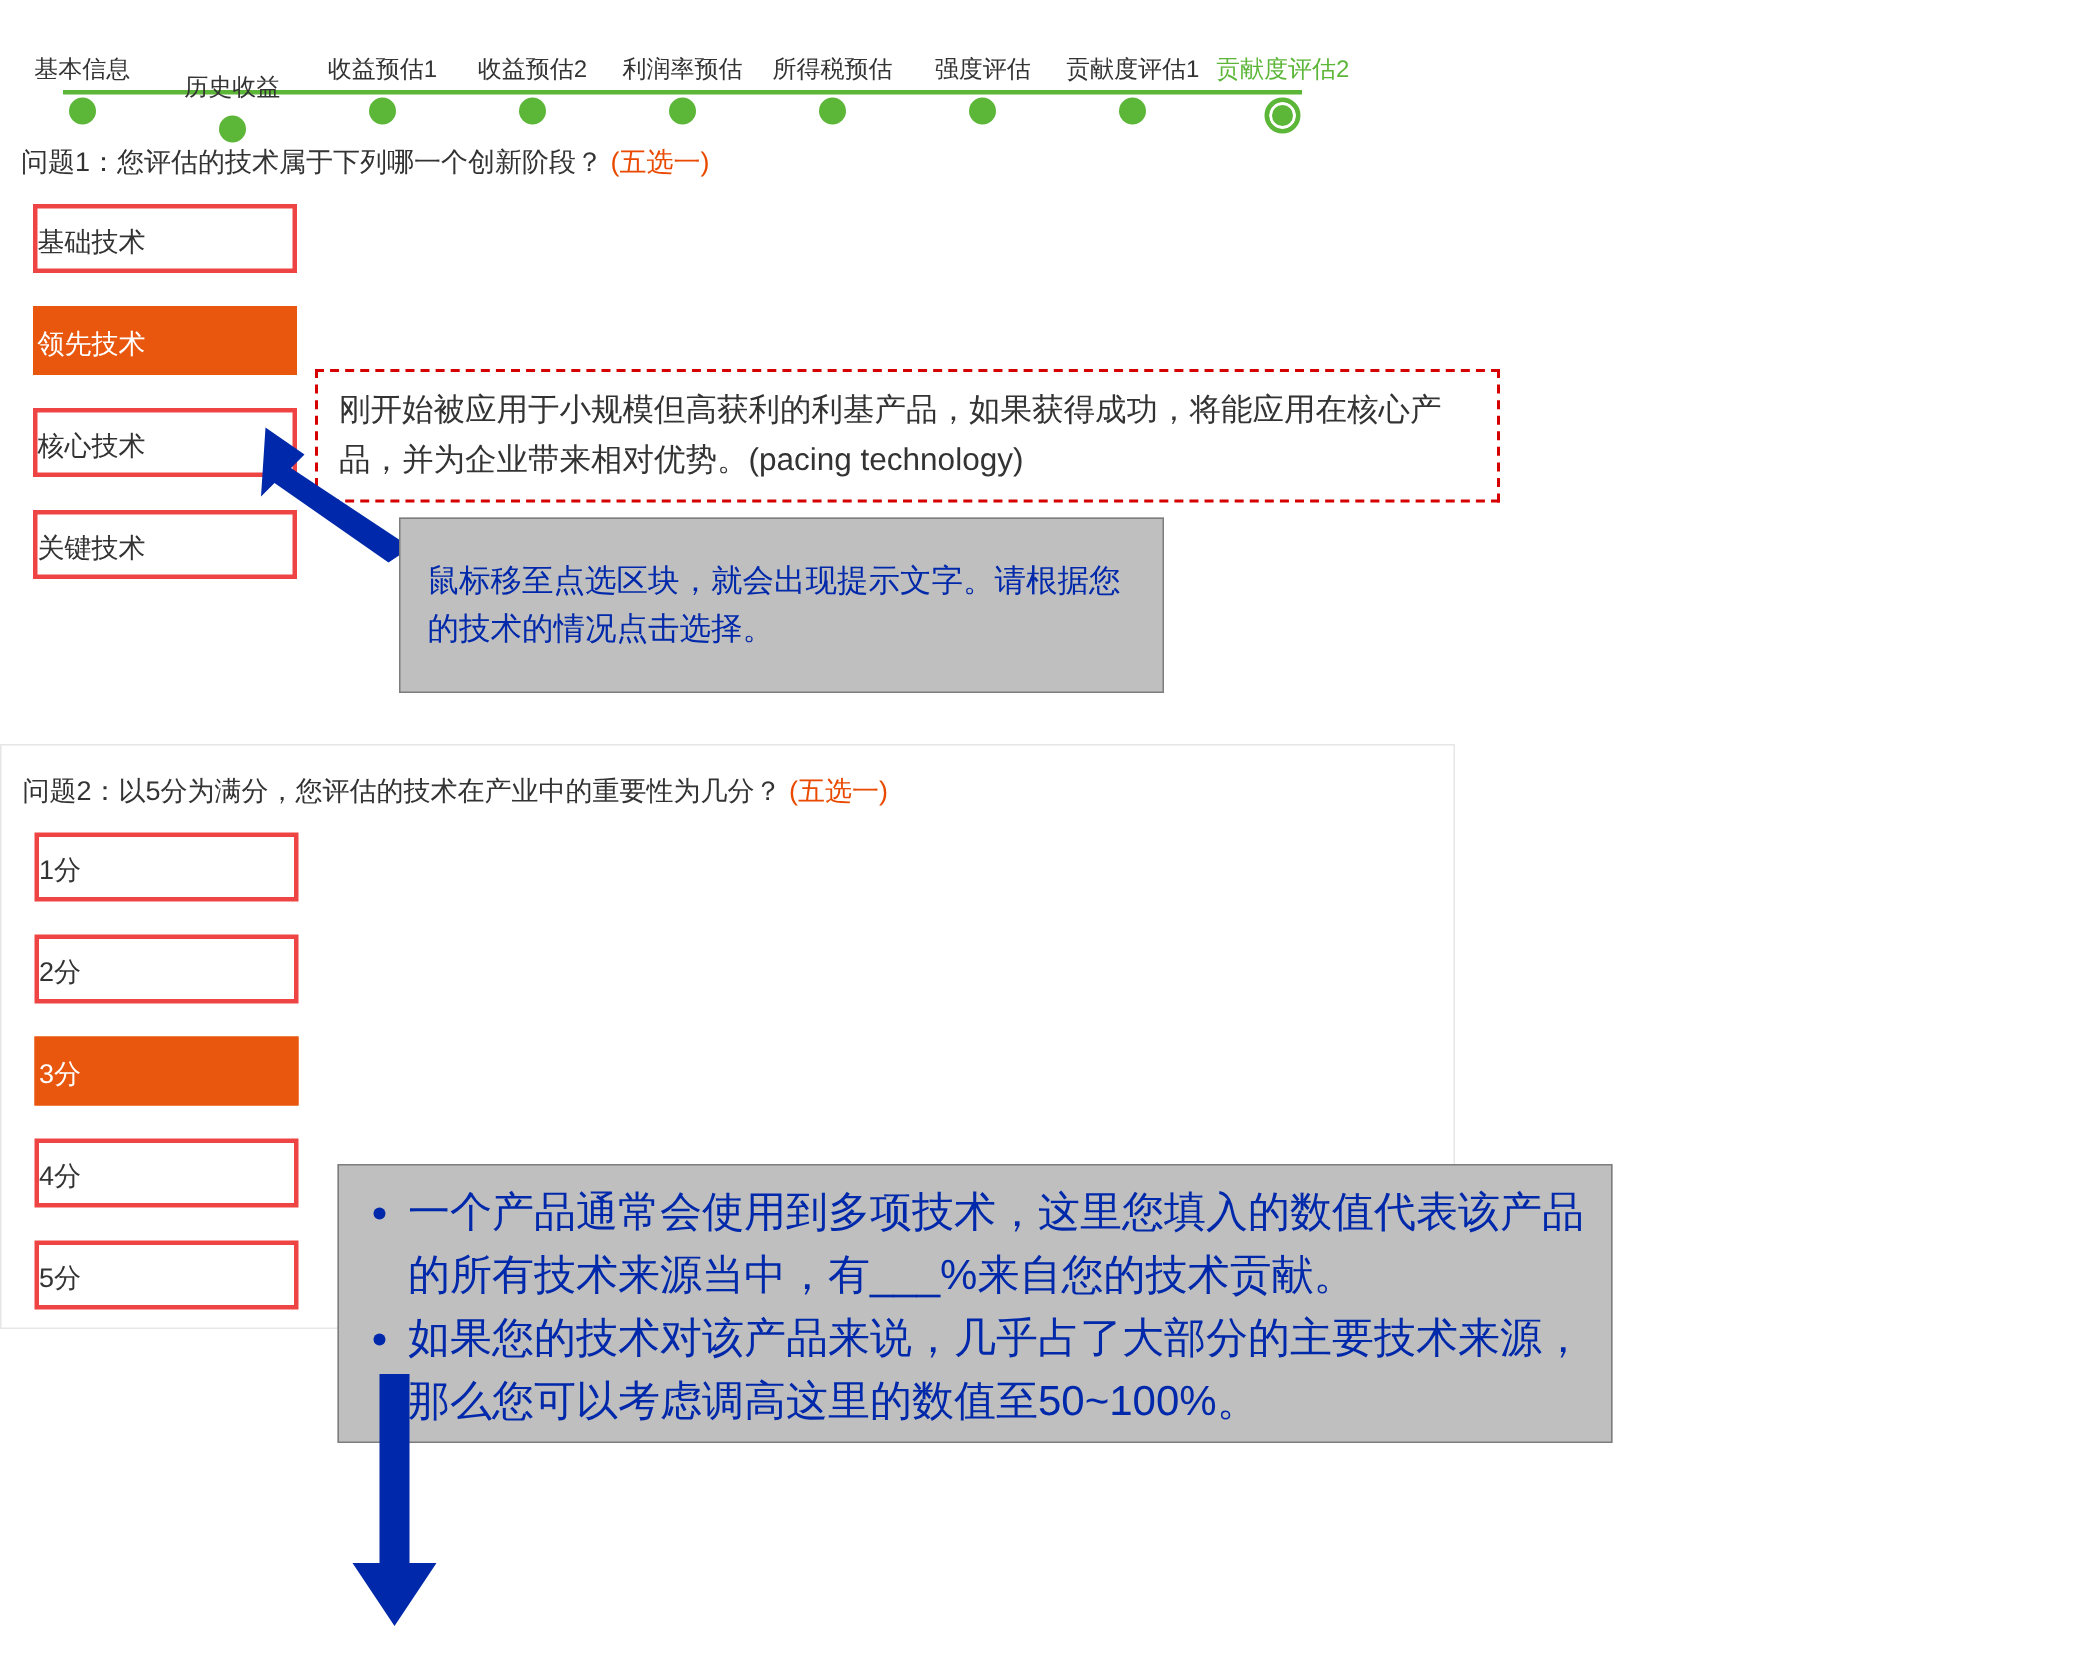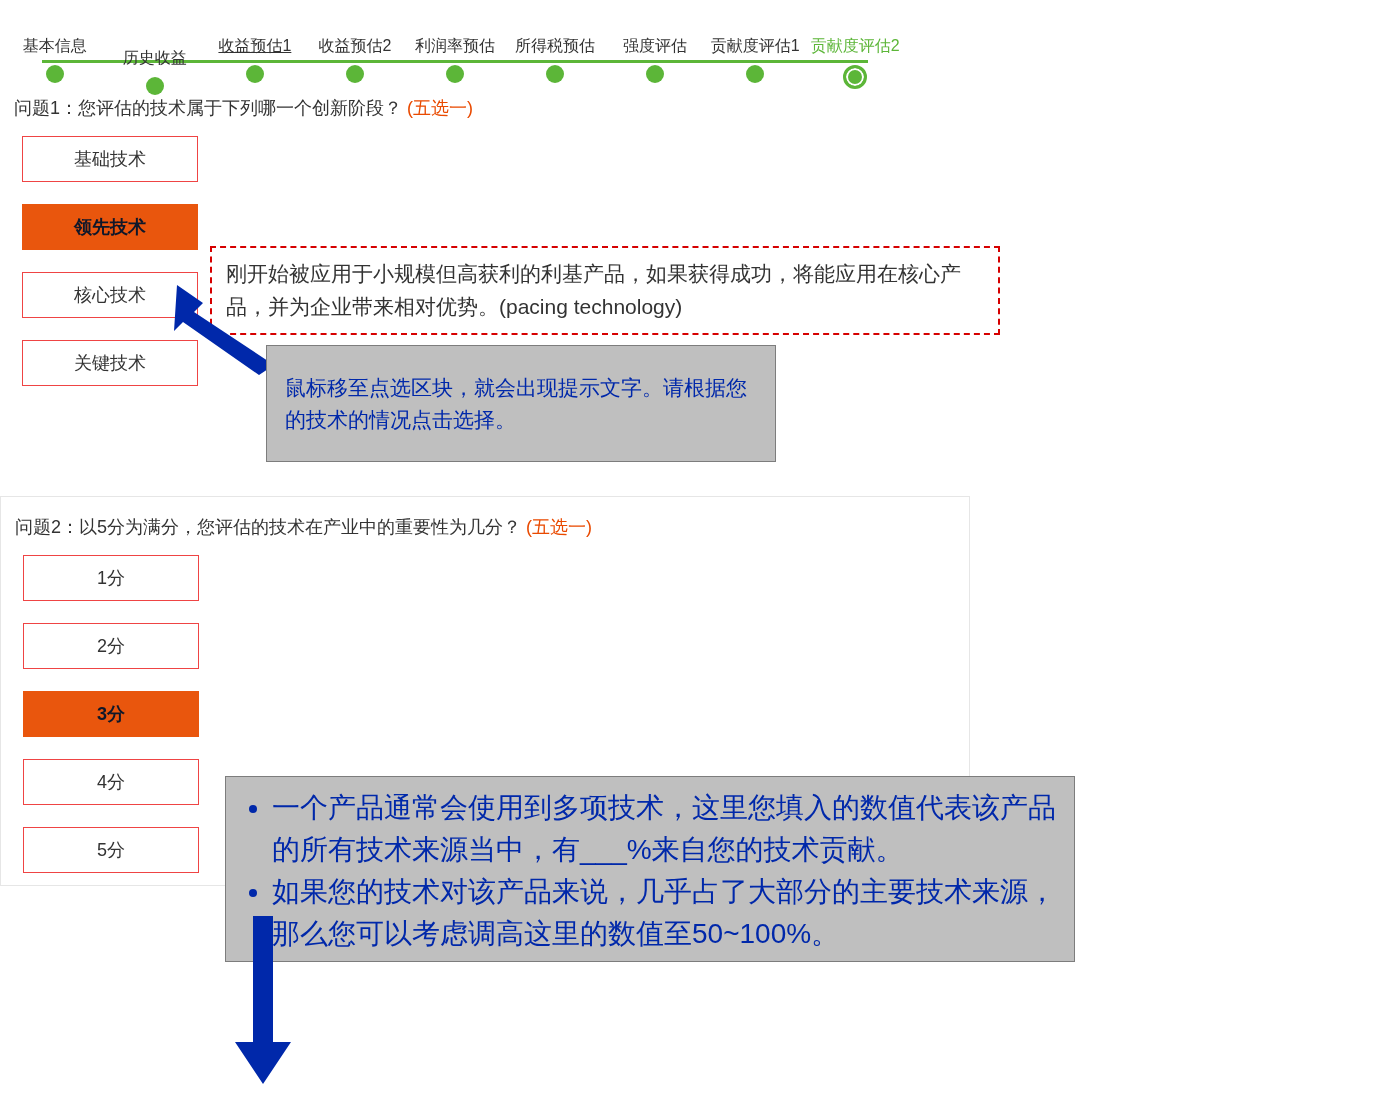--- a/index.html
+++ b/index.html
@@ -78,34 +78,32 @@
     margin: 8px 0 16px 14px;
   }
   .q-title .red { color: #e94a00; text-align: center; }
   .opt-col {
     width: 180px;
     margin-left: 22px;
   }
   .opt {
     width: 176px;
     height: 46px;
-    border: 1px solid #ef4444;
+    border: 3px solid #ef4444;
     background: #fff;
     color: #333;
     font-size: 18px;
-    text-align: center;
     line-height: 44px;
     margin-bottom: 22px;
     cursor: pointer;
   }
   .opt.selected {
     background: #e9560d;
     border-color: #e9560d;
-    color: #0f172a;
-    font-weight: bold;
+    color: #ffffff;
   }
 
   
   .dashed-box {
     position: absolute;
     border: 2px dashed #d60000;
     background: #fff;
     font-size: 21px;
     color: #333;
     padding: 10px 14px;
@@ -145,21 +143,21 @@
     <div class="stepper-line"></div>
 
     <div class="step" style="left: 4%;">
         <div class="step-label">基本信息</div>
         <div class="step-dot"></div>
       </div>
     <div class="step" style="left: 15.5%; margin-top: 12px;">
         <div class="step-label">历史收益</div>
         <div class="step-dot"></div>
       </div>
-    <div class="step" style="left: 27%; text-decoration: underline;">
+    <div class="step" style="left: 27%;">
         <div class="step-label">收益预估1</div>
         <div class="step-dot"></div>
       </div>
     <div class="step" style="left: 38.5%;">
         <div class="step-label">收益预估2</div>
         <div class="step-dot"></div>
       </div>
     <div class="step" style="left: 50%;">
         <div class="step-label">利润率预估</div>
         <div class="step-dot"></div>

